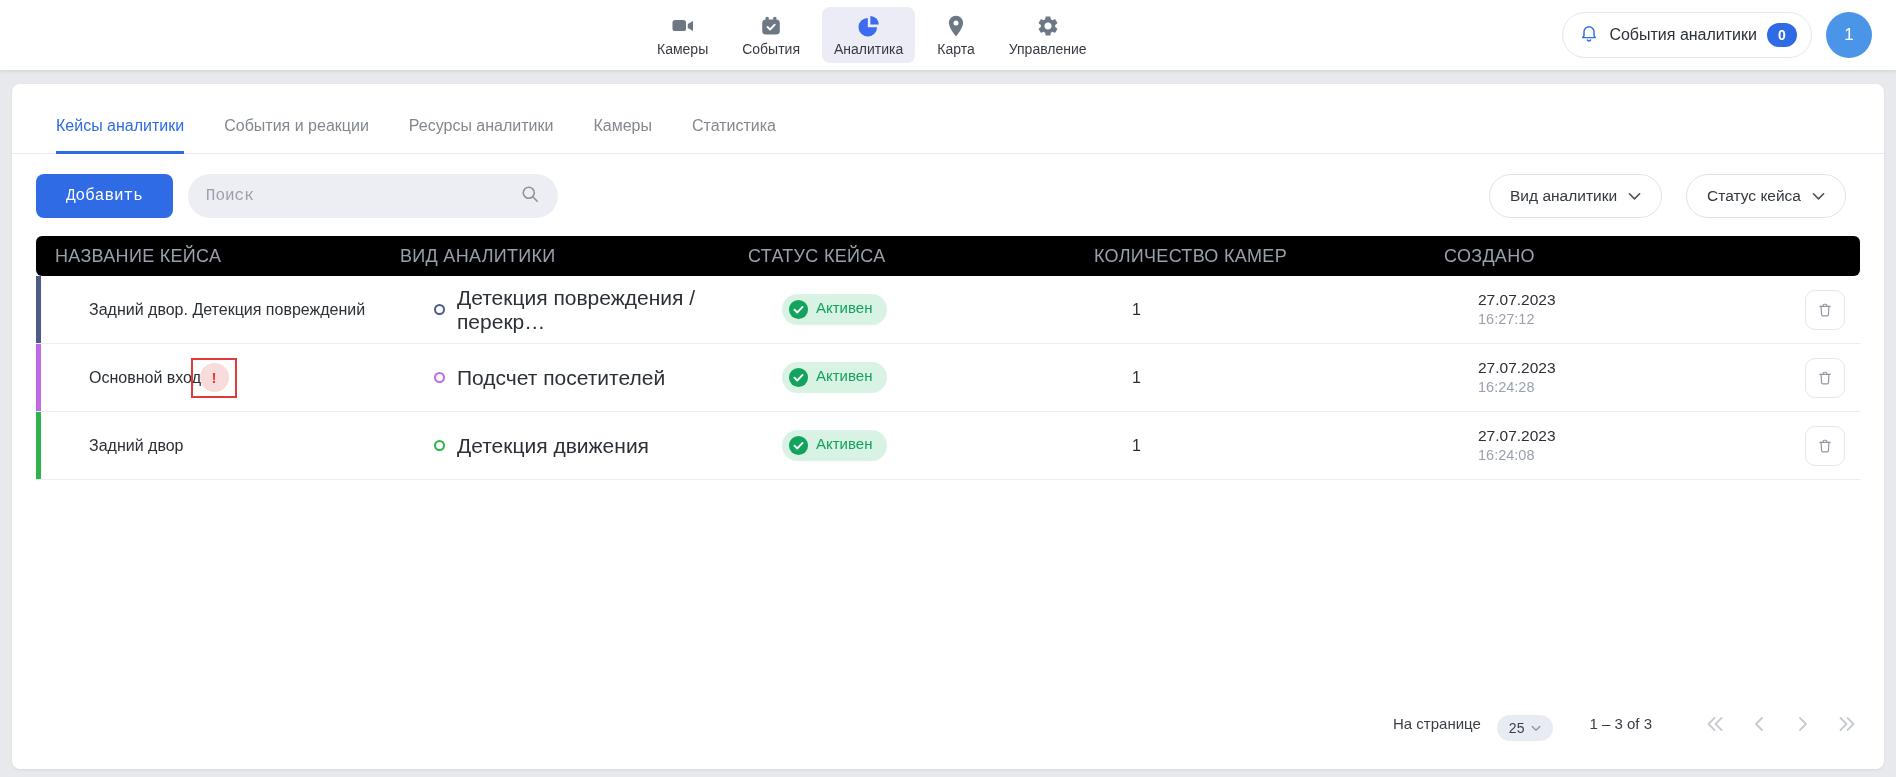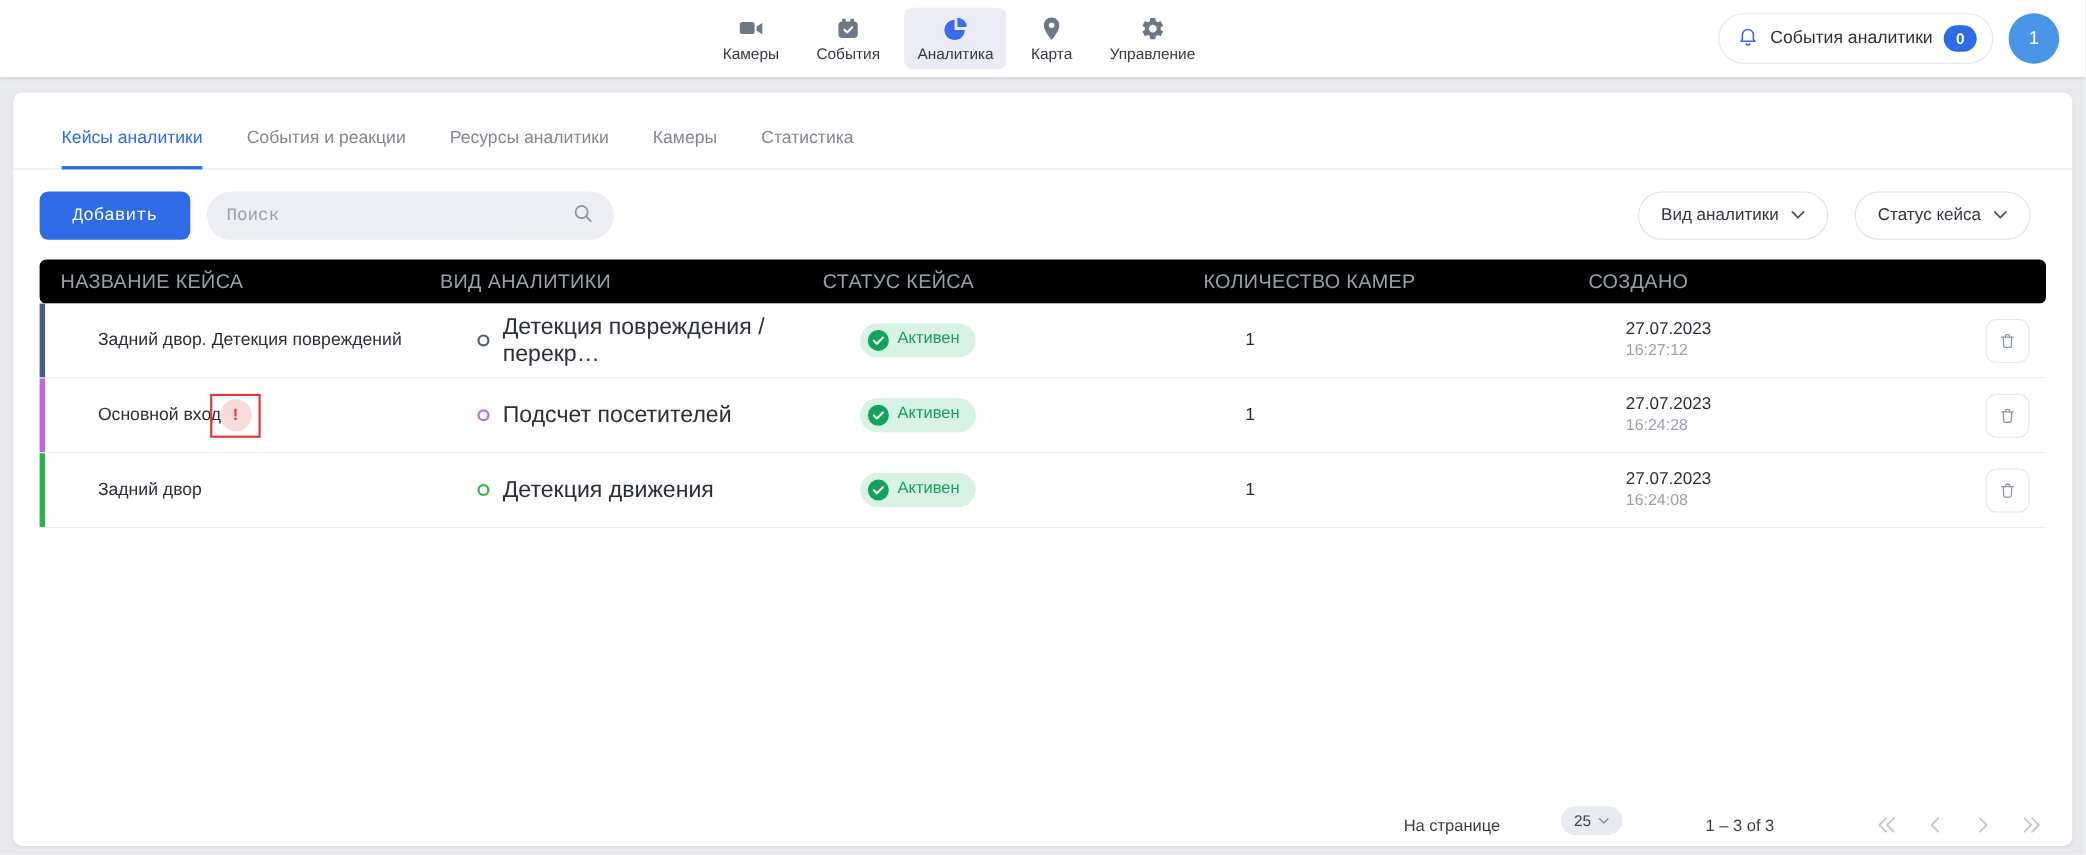--- a/index.html
+++ b/index.html
@@ -141,22 +141,22 @@
   .cell-created .cdate { font-size:15.5px; color:#2b2f36; line-height:1.3; }
   .cell-created .ctime { font-size:14.5px; color:#9aa1ad; line-height:1.3; }
   .trash-btn {
     width:40px; height:40px; border:1px solid #e4e7ed; border-radius:10px;
     background:#fff; display:flex; align-items:center; justify-content:center; cursor:pointer;
   }
   .trash-btn svg { width:18px; height:18px; }
   
   .pagination {
     position:absolute; left:32px; right:26px; bottom:10px; height:44px;
-    display:flex; align-items:flex-end; justify-content:flex-end;
-    font-size:15px; color:#3a3f46;gap:39px;
+    display:flex; align-items:flex-start; justify-content:flex-end;
+    font-size:15px; color:#3a3f46;
   }
   .per-page-pill {
     margin-left:16px; background:#e9ebf3; border-radius:14px; padding:5px 12px;
     display:inline-flex; align-items:center; gap:7px; font-size:14px; color:#3a3f46;
     cursor:pointer;
   }
   .per-page-pill svg { width:10px; height:7px; }
   .range-text { margin-left:36px; }
   .pager-arrows { display:flex; align-items:center; gap:22px; margin-left:52px; }
   .pager-arrows .pbtn { width:22px; height:18px; display:flex; align-items:center; justify-content:center; cursor:pointer; }

